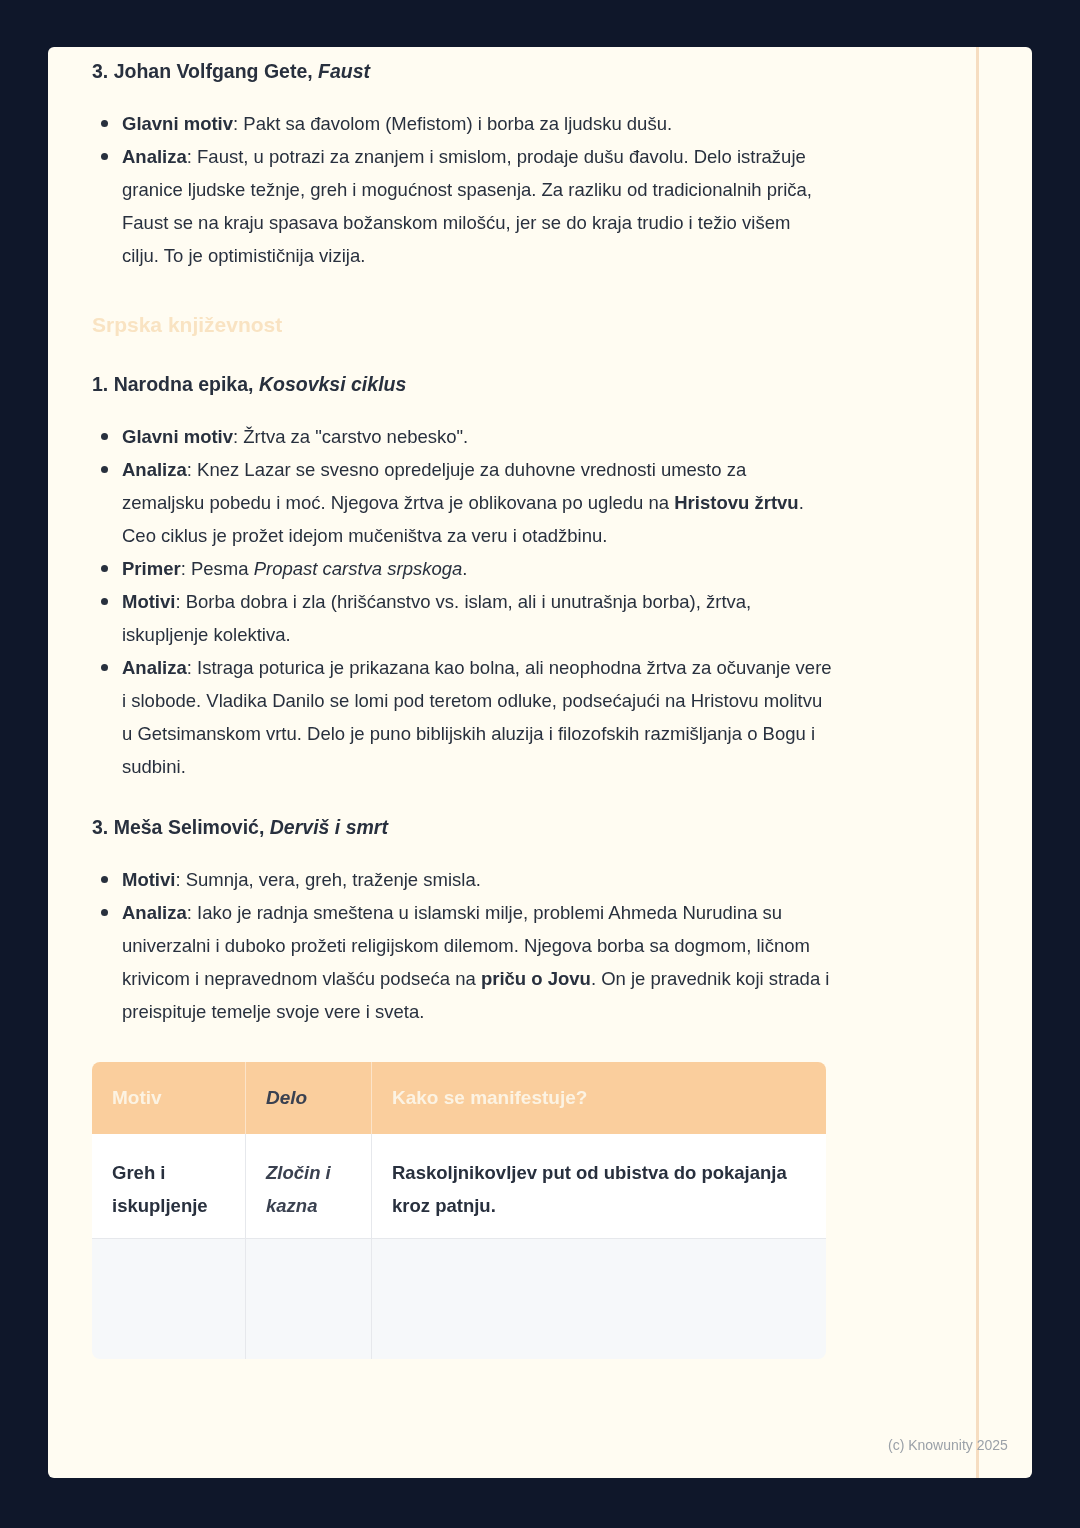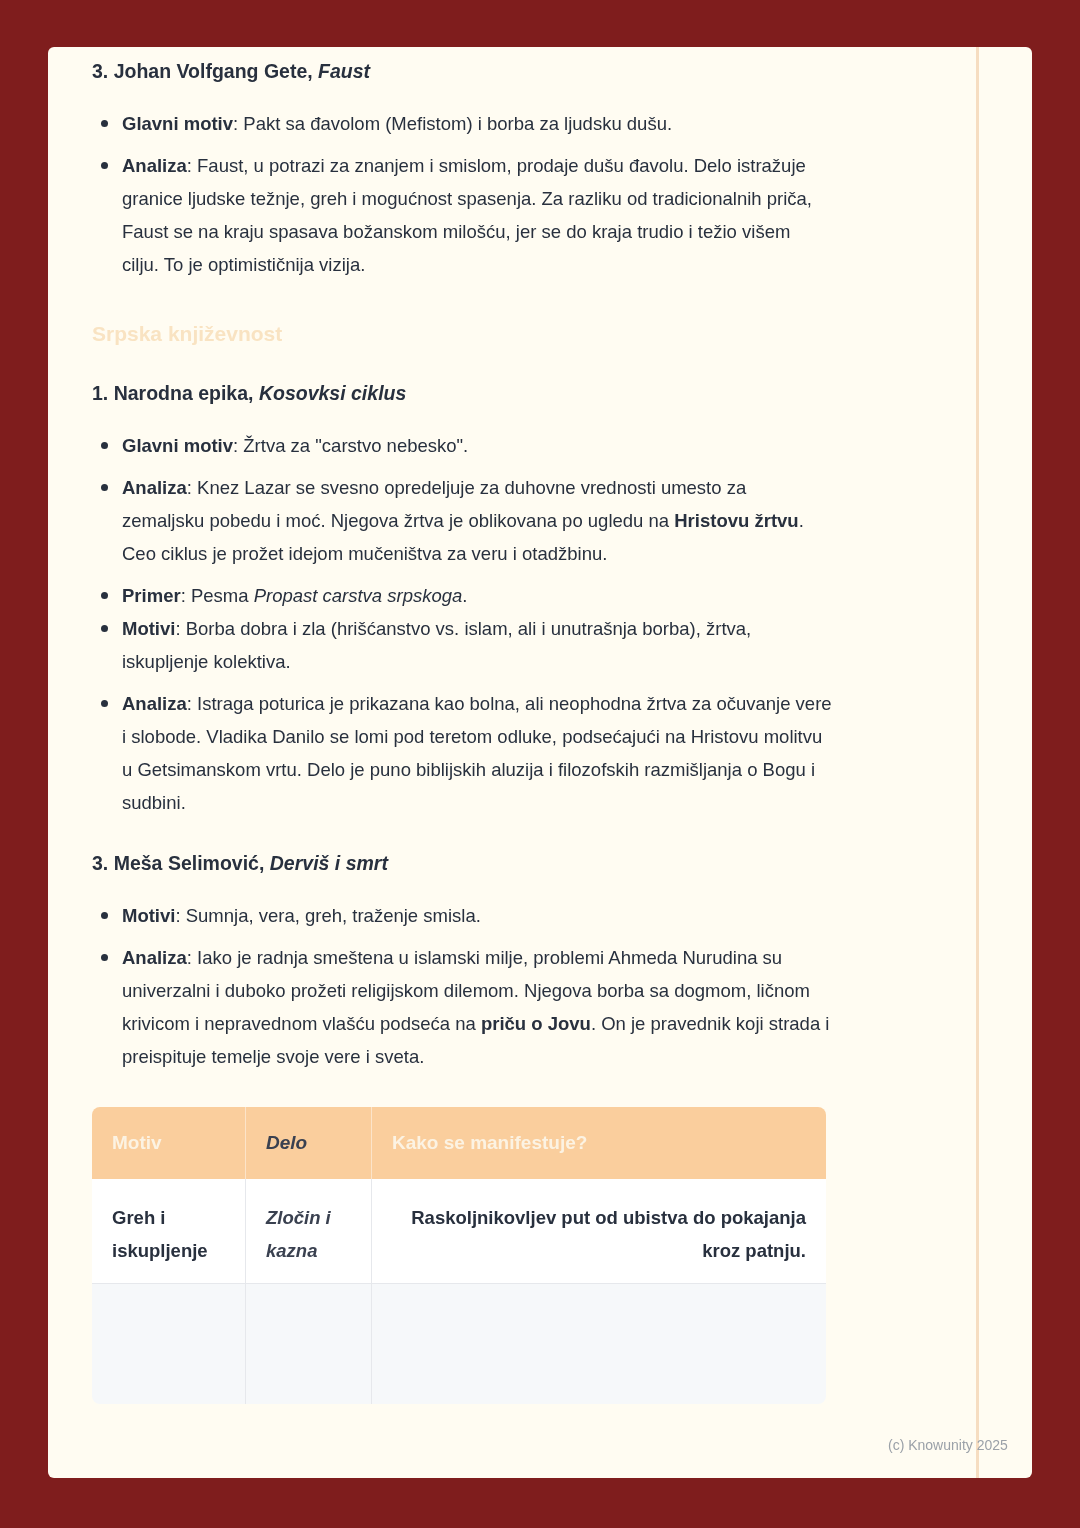--- a/index.html
+++ b/index.html
@@ -6,21 +6,21 @@
   html, body { width: 1080px; height: 1528px; }
   body {
     background: #ffffff;
     font-family: "Liberation Sans", sans-serif;
     color: #28303E;
   }
   .stage {
     position: relative;
     width: 1080px;
     height: 1528px;
-    background: #7f1d1d;
+    background: #0f172a;
     overflow: hidden;
   }
   .page-card {
     position: absolute;
     left: 48px;
     top: 47px;
     width: 984px;
     height: 1431px;
     background: #FFFCF2;
     border-radius: 6px;
@@ -53,21 +53,21 @@
     font-size: 21px;
     line-height: 38px;
     font-weight: 700;
     color: #F9E3C2;
     margin: 34px 0 26px 0;
   }
   ul.bullets {
     list-style: none;
     display: flex;
     flex-direction: column;
-    gap: 9px;
+    gap: 0;
   }
   ul.bullets li {
     position: relative;
     padding-left: 30px;
     font-size: 18.5px;
     line-height: 33px;
     color: #28303E;
   }
   .bullet-dot {
     position: absolute;
@@ -101,21 +101,21 @@
   table.motiv-table td {
     background: #FFFFFF;
     font-size: 18.5px;
     line-height: 33px;
     vertical-align: top;
     padding: 22px 20px 16px 20px;
     border-right: 1px solid #E6E8EC;
     border-bottom: 1px solid #E6E8EC;
     font-weight: bold;
   }
-  table.motiv-table td:last-child { border-right: none; text-align: right; }
+  table.motiv-table td:last-child { border-right: none; }
   table.motiv-table .col-motiv { width: 154px; font-weight: 700; }
   table.motiv-table .col-delo { width: 126px; font-style: italic; color: #3A4150; }
   table.motiv-table .col-kako { width: 454px; }
   table.motiv-table tr.empty-row td {
     background: #F6F8FA;
     height: 120px;
     border-bottom: none;
   }
   .watermark {
     position: absolute;

